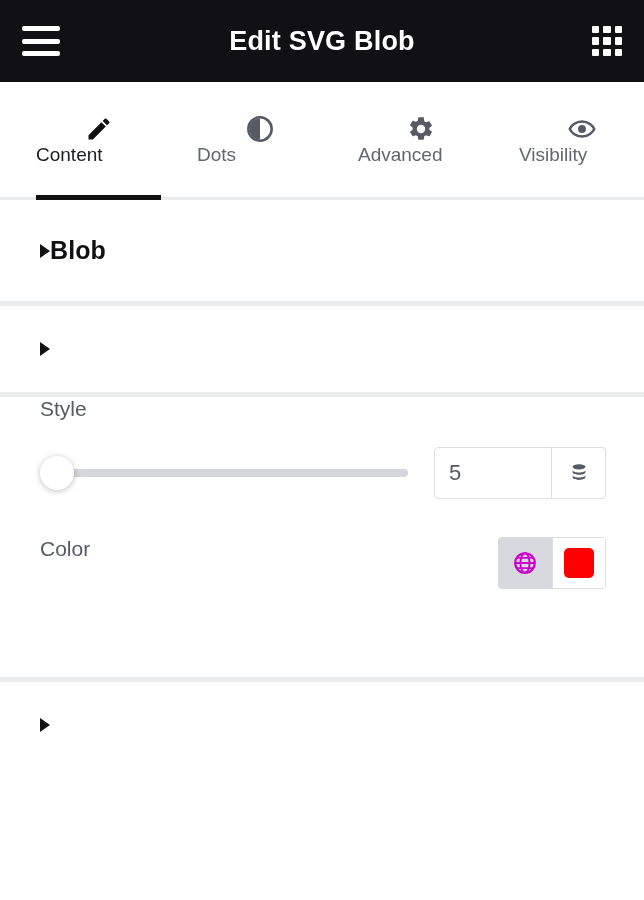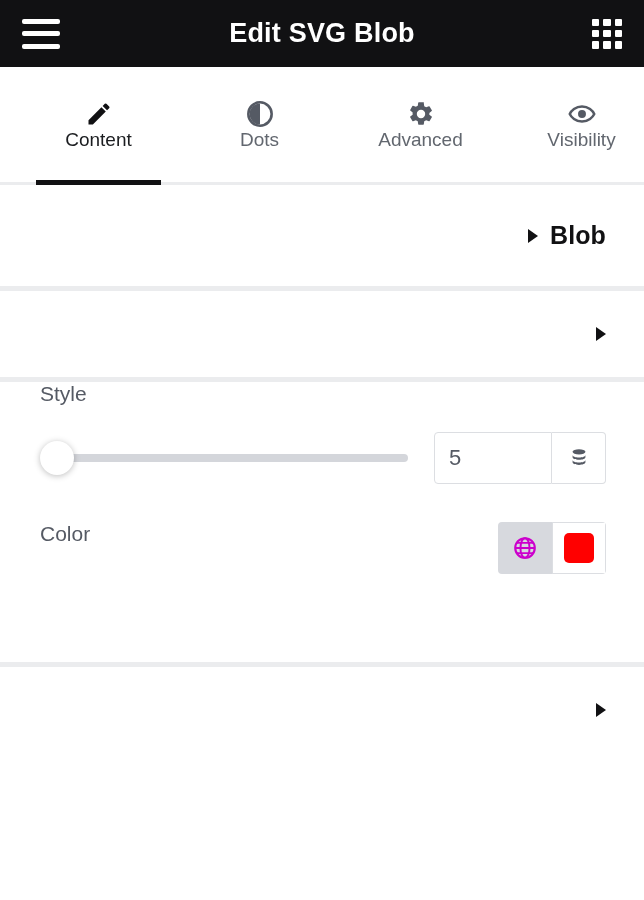--- a/index.html
+++ b/index.html
@@ -11,21 +11,21 @@
     width: 644px;
     height: 900px;
     font-family: "Liberation Sans", sans-serif;
     -webkit-font-smoothing: antialiased;
     overflow: hidden;
     position: relative;
   }
 
   
   .topbar {
-    height: 67px;
+    height: 82px;
     background: #111113;
     display: flex;
     align-items: center;
     justify-content: space-between;
     padding: 0 22px;
     box-sizing: border-box;
     position: relative;
   }
   .hamburger {
     width: 38px;
@@ -75,21 +75,20 @@
     height: 118px;
     background: #ffffff;
     border-bottom: 3px solid #ebecee;
     box-sizing: border-box;
     position: relative;
   }
   .tab {
     flex: 1;
     display: flex;
     flex-direction: column;
-    align-items: center;
     justify-content: center;
     cursor: pointer;
     position: relative;
     margin-left: 36px;
   }
   .tab .tab-label {
     font-size: 19px;
     color: #62676f;
   }
   .tab.active .tab-label {
@@ -117,24 +116,23 @@
     height: 5px;
     background: #ebecee;
     width: 100%;
   }
   .section {
     background: #ffffff;
   }
   .section-header {
     display: flex;
     align-items: center;
-    gap: 12px;
+    gap: 0;
     padding: 36px 38px 36px 40px;
     cursor: pointer;
-    justify-content: flex-end;
   }
   .section-title {
     font-size: 25px;
     font-weight: bold;
     color: #111113;
     letter-spacing: 0.1px;
   }
   .caret {
     width: 0; height: 0;
     border-top: 7px solid transparent;

